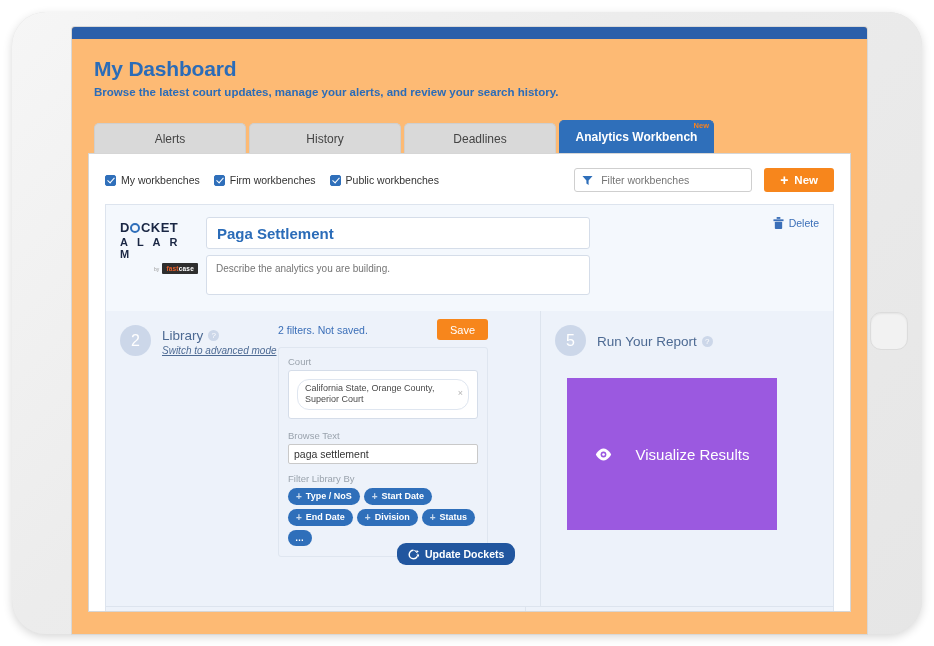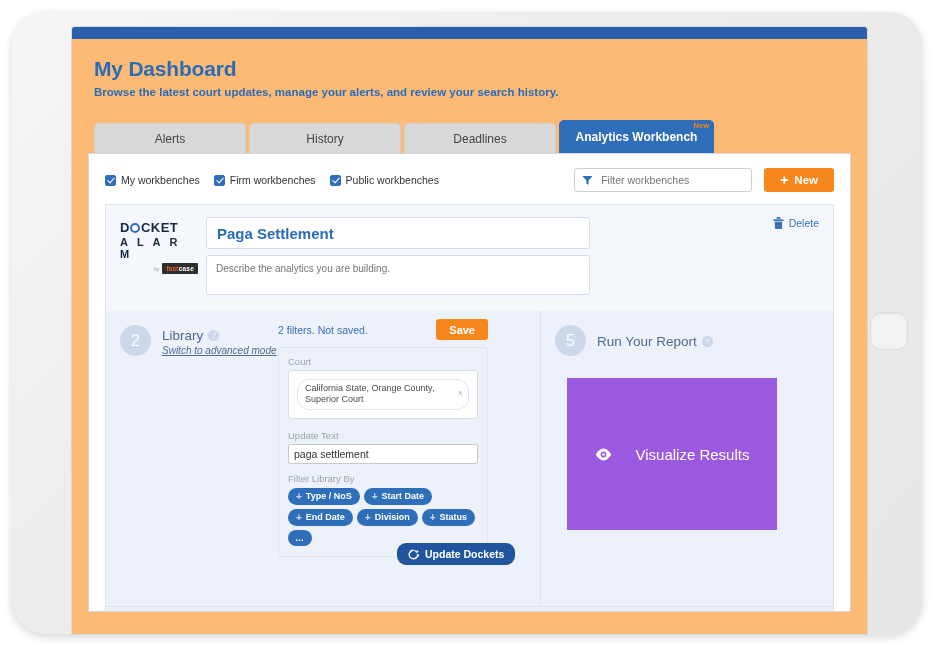--- a/index.html
+++ b/index.html
@@ -160,21 +160,21 @@
     font-size:10px; color:#4d6a93; font-style:italic; text-decoration:underline;
     cursor:pointer; display:block; margin-top:1px;
   }
 
   
   #filters-area{ position:absolute; left:172px; top:8px; width:210px; }
   #filters-top{ display:flex; align-items:center; margin-bottom:7px; }
   #filters-count{ font-size:10.5px; color:#3b6fb8; }
   #save-btn{
     margin-left:auto; background:#f7861c; color:#fff; border:none; border-radius:3px;
-    height:21px; padding:0 13px; font-size:11px; font-weight:bold; cursor:pointer;
+    height:21px; padding:0 13px; font-size:11px; font-weight:normal; cursor:pointer;
     font-family:inherit;
   }
   #filters-box{ border:1px solid #dfe6f0; border-radius:3px; background:#edf2fa; padding:8px 9px 10px 9px; }
   .f-label{ font-size:9.5px; color:#9aa3ad; margin-bottom:3px; }
   #court-field{
     border:1px solid #d5dde9; border-radius:3px; background:#fff;
     min-height:46px; padding:8px; margin-bottom:11px;
   }
   .court-tag{
     border:1px solid #dfe6f0; border-radius:12px; padding:3px 16px 3px 7px;
@@ -334,21 +334,21 @@
 
               <div id="filters-box">
                 <div class="f-label">Court</div>
                 <div id="court-field">
                   <div class="court-tag">
                     <span>California State, Orange County, Superior Court</span>
                     <span class="x">×</span>
                   </div>
                 </div>
 
-                <div class="f-label">Update Text</div>
+                <div class="f-label">Browse Text</div>
                 <input id="docket-text-input" value="paga settlement" style="">
 
                 <div id="chip-label">Filter Library By</div>
                 <div id="chips">
                   <span class="chip">
                       <span class="cplus">+</span>
                       <span>Type / NoS</span>
                     </span>
                   <span class="chip">
                       <span class="cplus">+</span>

